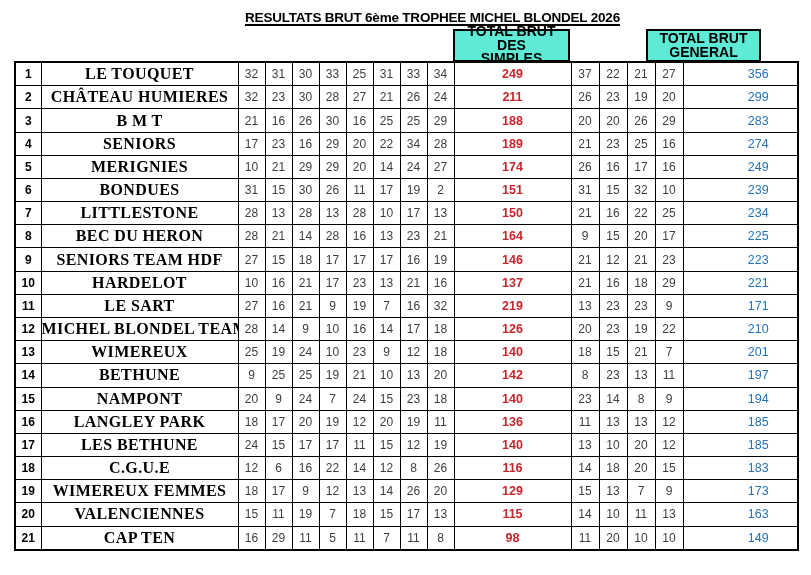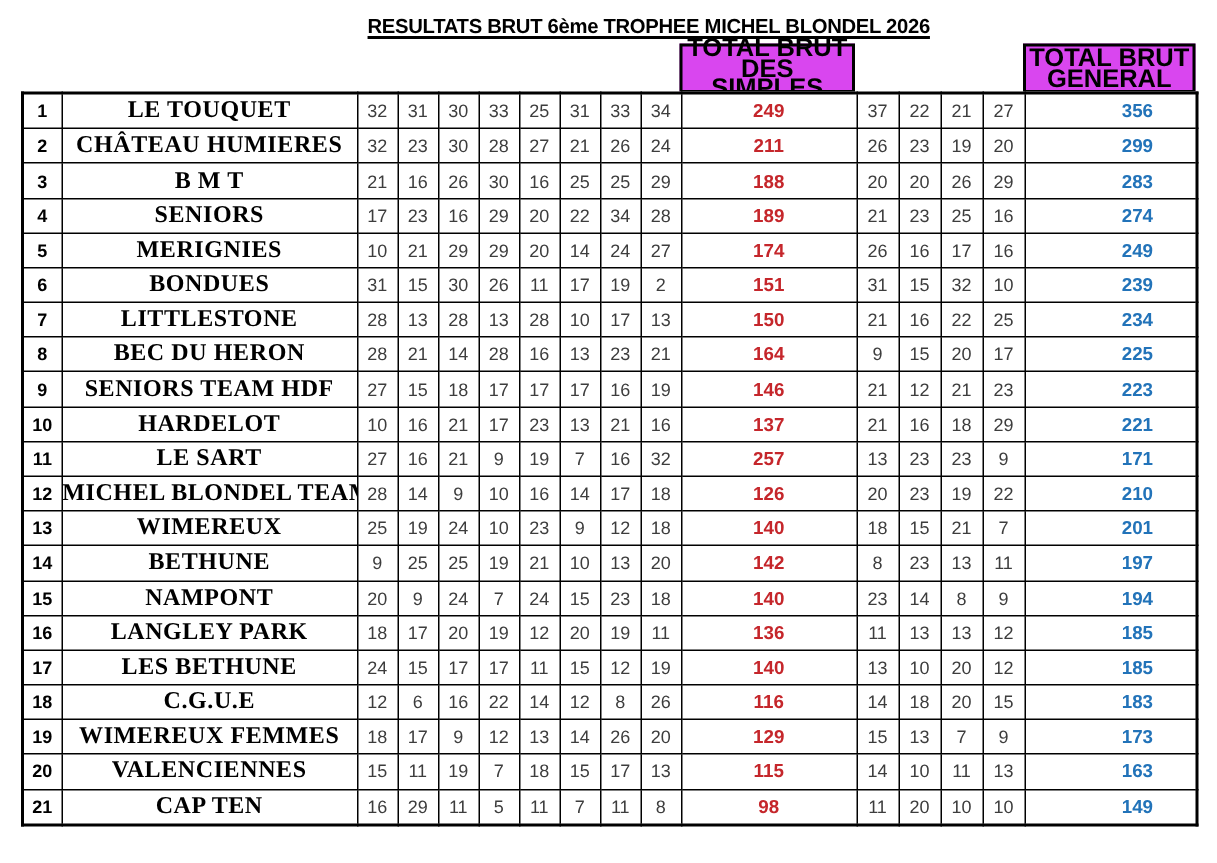--- a/index.html
+++ b/index.html
@@ -8,41 +8,41 @@
     font-family:"Liberation Sans",sans-serif;color:#000;
   }
   .title{
     position:absolute;top:10px;left:54px;right:0;text-align:center;
     font-size:13.5px;font-weight:700;letter-spacing:-0.2px;
     text-decoration:underline;text-decoration-thickness:1.5px;text-underline-offset:2px;
   }
   .hdr-box{
     position:absolute;top:29px;height:33px;border:2px solid #000;box-sizing:border-box;
     display:flex;flex-direction:column;justify-content:center;align-items:center;
-    font-size:17px;font-weight:700;line-height:13.5px;text-align:center;background:#d946ef;
+    font-size:14px;font-weight:700;line-height:13.5px;text-align:center;background:#5eead4;
   }
   .hdr-simples{left:453px;width:117px;}
-  .hdr-general{left:682px;width:115px;}
+  .hdr-general{left:646px;width:115px;}
   table.results{
     position:absolute;left:14px;top:61px;width:783px;height:490px;
     border-collapse:collapse;table-layout:fixed;background:#fff;
     border:2px solid #000;
   }
   td{
     border:1px solid #000;text-align:center;vertical-align:middle;
     padding:0;font-size:12px;color:var(--score-text,#3d3d3d);
     overflow:hidden;white-space:nowrap;
   }
   td.rank{font-weight:700;color:#000;}
   td.team{
     font-family:"Liberation Serif",serif;font-weight:700;color:#000;
     font-size:16px;letter-spacing:0.4px;
   }
   td.total-s{font-weight:700;font-size:12.5px;color:var(--total-simples,#c5262b);}
-  td.total-g{font-weight:700;font-size:12.5px;color:var(--total-general,#2273b9);padding-left:36px;}
+  td.total-g{font-weight:400;font-size:12.5px;color:var(--total-general,#2273b9);padding-left:36px;}
   col.c-rank{width:26px;}
   col.c-team{width:197px;}
   col.c-score{width:27px;}
   col.c-total-s{width:117px;}
   col.c-score2{width:28px;}
   col.c-total-g{width:115px;}
 </style>
 </head>
 <body>
 
@@ -262,21 +262,21 @@
         <td class="rank">11</td>
         <td class="team">LE SART</td>
         <td class="score">27</td>
         <td class="score">16</td>
         <td class="score">21</td>
         <td class="score">9</td>
         <td class="score">19</td>
         <td class="score">7</td>
         <td class="score">16</td>
         <td class="score">32</td>
-        <td class="total-s">257</td>
+        <td class="total-s">219</td>
         <td class="score">13</td>
         <td class="score">23</td>
         <td class="score">23</td>
         <td class="score">9</td>
         <td class="total-g">171</td>
       </tr>
       <tr>
         <td class="rank">12</td>
         <td class="team">MICHEL BLONDEL TEAM</td>
         <td class="score">28</td>

